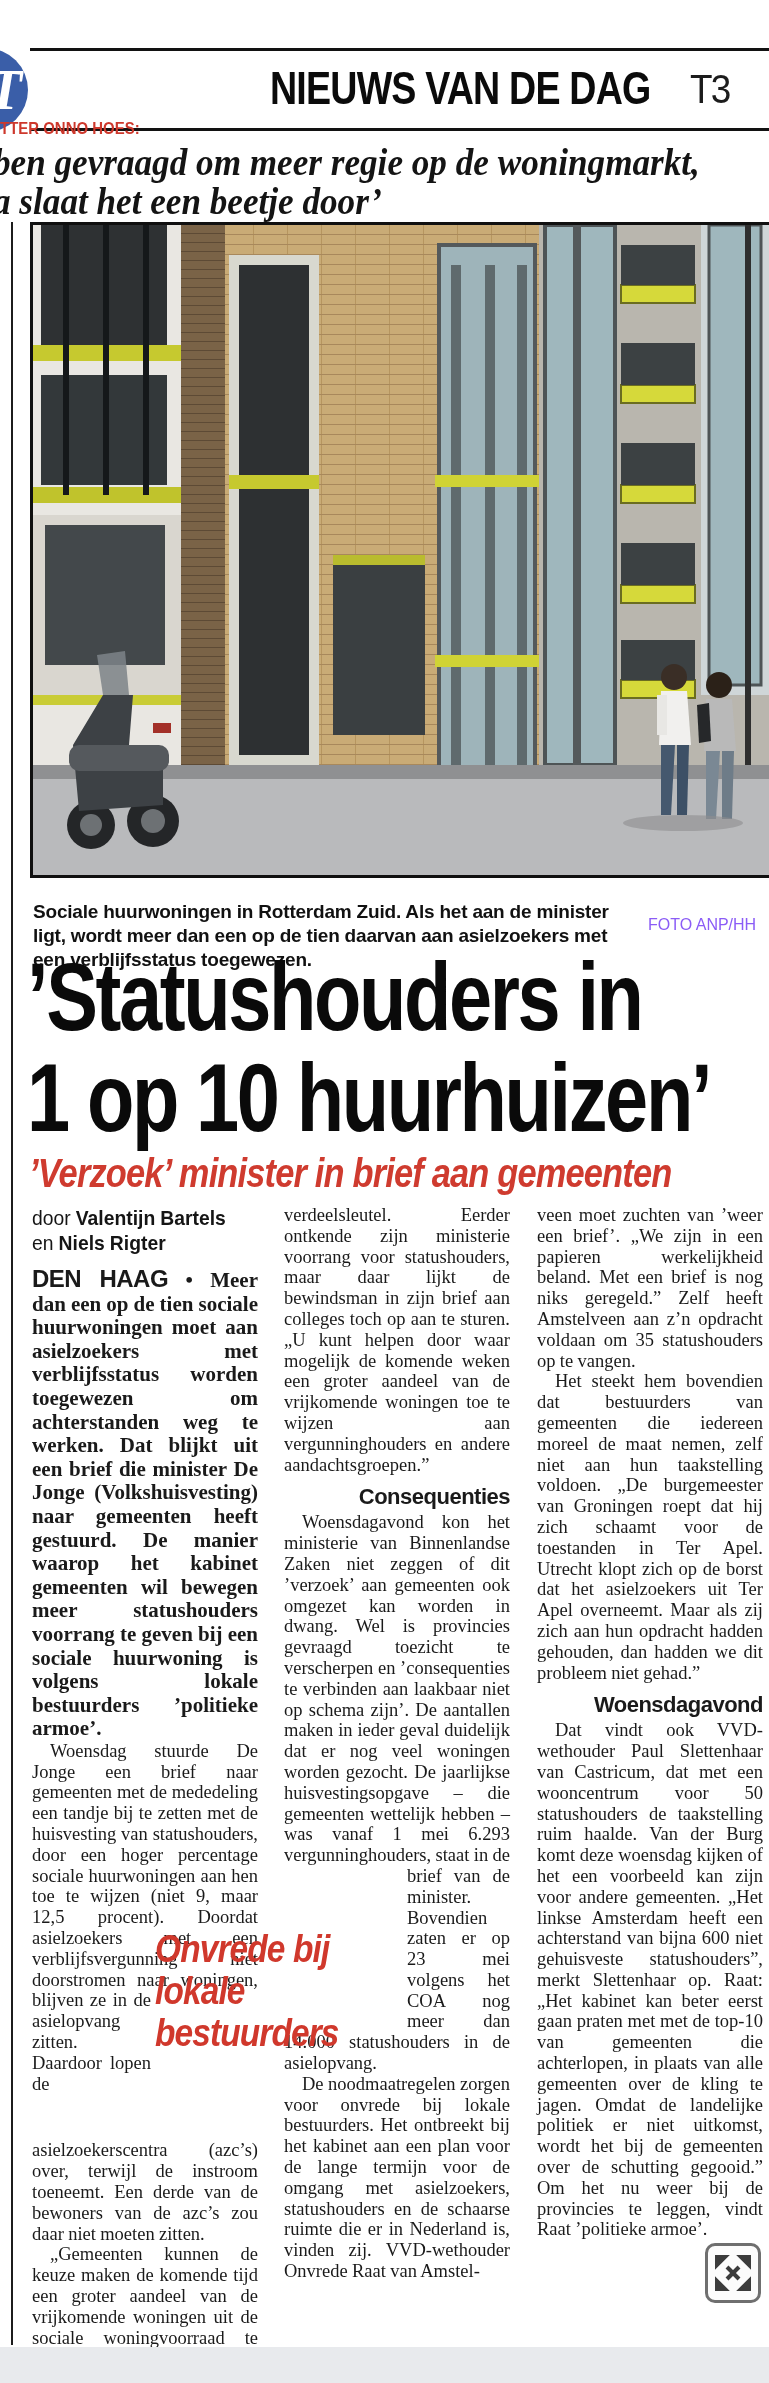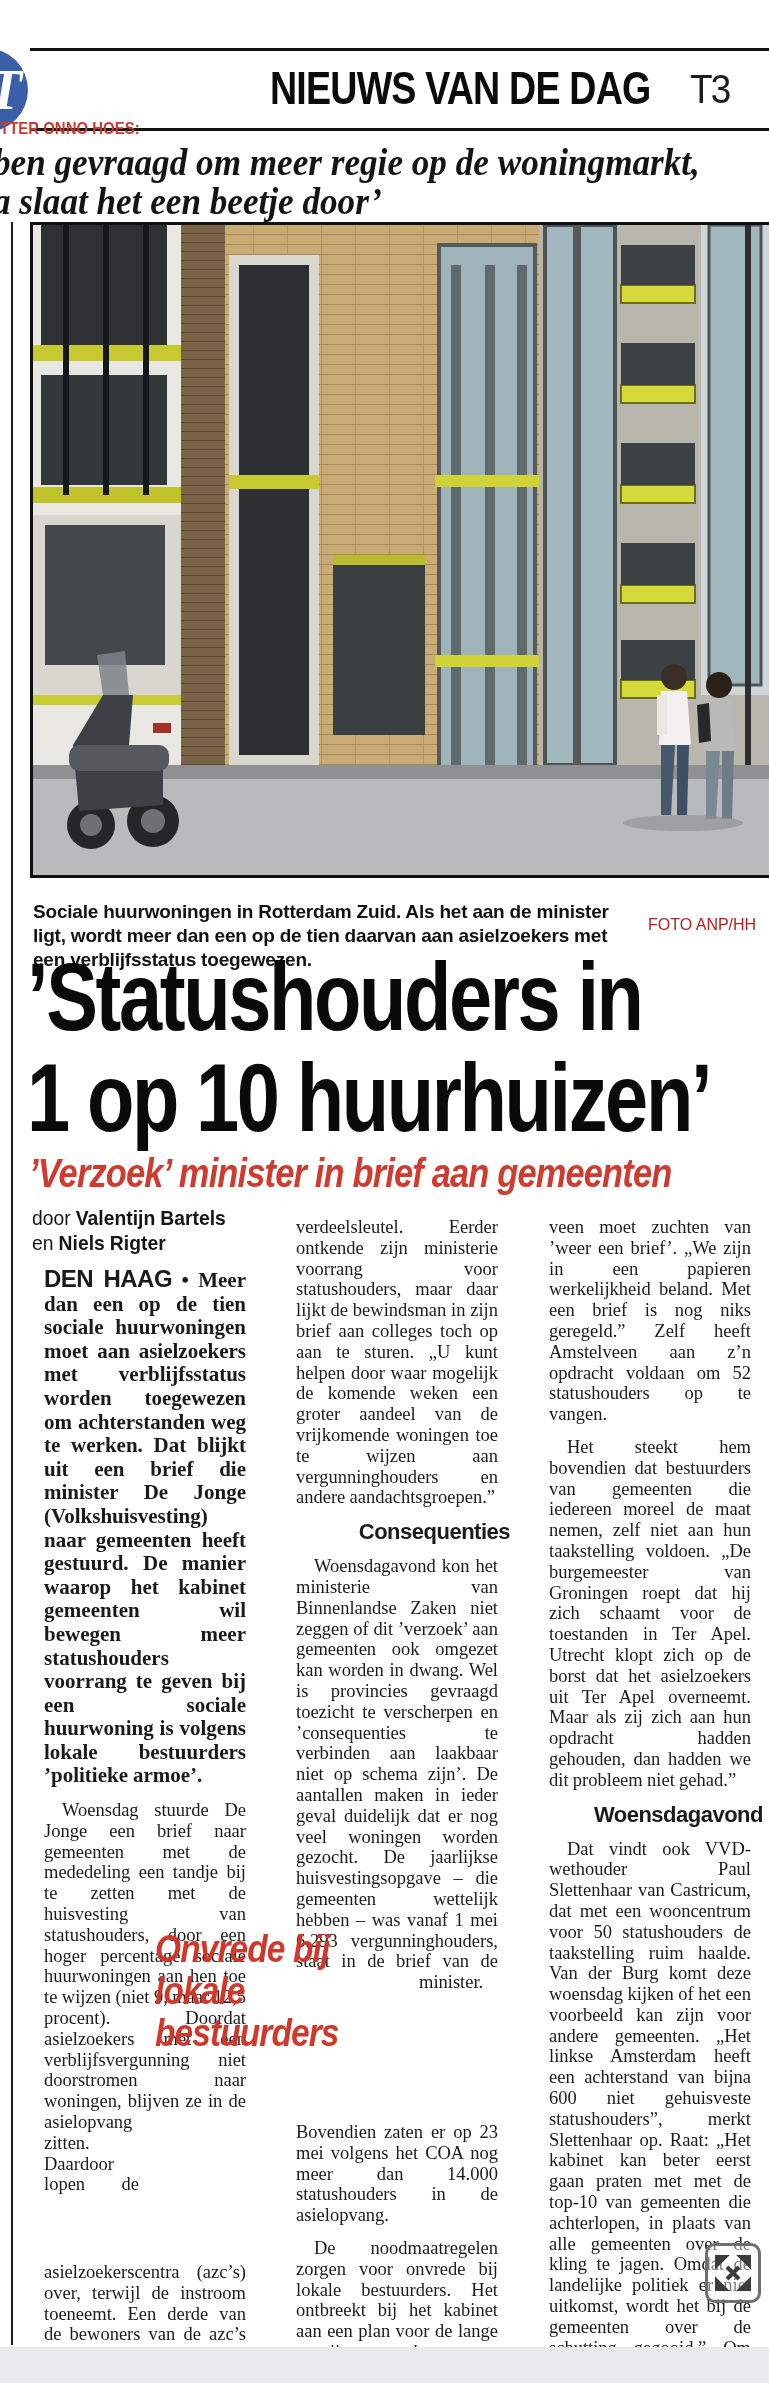--- a/index.html
+++ b/index.html
@@ -23,37 +23,37 @@
   .topquote{font-family:"Liberation Serif",serif;font-weight:bold;font-style:italic;
             font-size:37px;color:#141414;white-space:nowrap;transform:scaleX(.95);
             transform-origin:0 50%;}
 
   
   .photo-frame{border:3px solid #101010;background:#c9b184;}
 
   
   .caption{font-weight:bold;font-size:19px;line-height:24px;color:#111;
            letter-spacing:-.2px;}
-  .credit{font-size:16px;font-weight:normal;color:#b91c1c;letter-spacing:0;}
+  .credit{font-size:16px;font-weight:normal;color:#8b5cf6;letter-spacing:0;}
 
   
   .headline-line{font-weight:bold;font-size:97px;line-height:101px;letter-spacing:-3px;
                  color:#0a0a0a;white-space:nowrap;transform:scaleX(.8);transform-origin:0 0;}
   .subhead-red{font-weight:bold;font-style:italic;font-size:41px;letter-spacing:-1px;
                color:#cf3b2f;white-space:nowrap;transform:scaleX(.84);transform-origin:0 0;}
 
   
   .byline{font-size:21px;line-height:25px;color:#151515;transform:scaleX(.92);transform-origin:0 0;}
   .byline b{font-weight:bold;}
 
   
   .col{position:absolute;width:226px;font-family:"Liberation Serif",serif;
        font-size:18.5px;line-height:20.8px;text-align:justify;color:#1a1a1a;
        hyphens:auto;-webkit-hyphens:auto;word-spacing:-.3px;}
-  .col p{margin:12px;}
+  .col p{margin:0;}
   .col p.ind{text-indent:18px;}
   .lead{font-weight:bold;font-size:21px;line-height:23.6px;margin-top:12px !important;}
   .lead .loc{font-family:"Liberation Sans",sans-serif;font-size:24px;letter-spacing:-.5px;}
   .colsub{font-family:"Liberation Sans",sans-serif;font-weight:bold;font-size:22px;
           line-height:24px;margin:10px 0 3px 0 !important;text-align:right;letter-spacing:-.5px;}
   .cut-r{float:right;width:100px;height:150px;margin-left:7px;}
   .cut-l{float:left;width:116px;height:150px;margin-right:7px;}
 
   .pullquote{font-weight:bold;font-style:italic;font-size:38px;line-height:42px;
              color:#d0382c;width:258px;transform:scaleX(.88);transform-origin:0 0;
@@ -199,21 +199,21 @@
   </div>
 
   <div class="col" style="left:284px;top:1205px;">
     <p><span>verdeelsleutel. Eerder ontkende zijn ministerie voorrang voor statushouders, maar daar lijkt de bewindsman in zijn brief aan colleges toch op aan te sturen. „U kunt helpen door waar mogelijk de komende weken een groter aandeel van de vrijkomende woningen toe te wijzen aan vergunninghouders en andere aandachtsgroepen.”</span></p>
     <p class="colsub">Consequenties</p>
     <p class="ind"><span>Woensdagavond kon het ministerie van Binnenlandse Zaken niet zeggen of dit ’verzoek’ aan gemeenten ook omgezet kan worden in dwang. Wel is provincies gevraagd toezicht te verscherpen en ’consequenties te verbinden aan laakbaar niet op schema zijn’. De aantallen maken in ieder geval duidelijk dat er nog veel woningen worden gezocht. De jaarlijkse huisvestingsopgave – die gemeenten wettelijk hebben – was vanaf 1 mei 6.293 vergunninghouders, staat in de brief van</span> <span class="cut-l"></span><span>de minister. Bovendien zaten er op 23 mei volgens het COA nog meer dan 14.000 statushouders in de asielopvang.</span></p>
     <p class="ind"><span>De noodmaatregelen zorgen voor onvrede bij lokale bestuurders. Het ontbreekt bij het kabinet aan een plan voor de lange termijn voor de omgang met asielzoekers, statushouders en de schaarse ruimte die er in Nederland is, vinden zij. VVD-wethouder Onvrede Raat van Amstel-</span></p>
   </div>
 
   <div class="col" style="left:537px;top:1205px;">
-    <p><span>veen moet zuchten van ’weer een brief’. „We zijn in een papieren werkelijkheid beland. Met een brief is nog niks geregeld.” Zelf heeft Amstelveen aan z’n opdracht voldaan om 52 statushouders op te vangen.</span></p>
+    <p><span>veen moet zuchten van ’weer een brief’. „We zijn in een papieren werkelijkheid beland. Met een brief is nog niks geregeld.” Zelf heeft Amstelveen aan z’n opdracht voldaan om 35 statushouders op te vangen.</span></p>
     <p class="ind"><span>Het steekt hem bovendien dat bestuurders van gemeenten die iedereen moreel de maat nemen, zelf niet aan hun taakstelling voldoen. „De burgemeester van Groningen roept dat hij zich schaamt voor de toestanden in Ter Apel. Utrecht klopt zich op de borst dat het asielzoekers uit Ter Apel overneemt. Maar als zij zich aan hun opdracht hadden gehouden, dan hadden we dit probleem niet gehad.”</span></p>
     <p class="colsub">Woensdagavond</p>
     <p class="ind"><span>Dat vindt ook VVD-wethouder Paul Slettenhaar van Castricum, dat met een wooncentrum voor 50 statushouders de taakstelling ruim haalde. Van der Burg komt deze woensdag kijken of het een voorbeeld kan zijn voor andere gemeenten. „Het linkse Amsterdam heeft een achterstand van bijna 600 niet gehuisveste statushouders”, merkt Slettenhaar op. Raat: „Het kabinet kan beter eerst gaan praten met met de top-10 van gemeenten die achterlopen, in plaats van alle gemeenten over de kling te jagen. Omdat de landelijke politiek er niet uitkomst, wordt het bij de gemeenten over de schutting gegooid.” Om het nu weer bij de provincies te leggen, vindt Raat ’politieke armoe’.</span></p>
   </div>
 
   <div class="abs pullquote" style="left:155px;top:1928px;">Onvrede bij lokale bestuurders</div>
 
   <div class="abs vrule" style="left:11px;top:222px;height:2123px;"></div>
 
   <div class="abs gray-band" style="left:0px;top:2347px;width:769px;height:36px;"></div>

